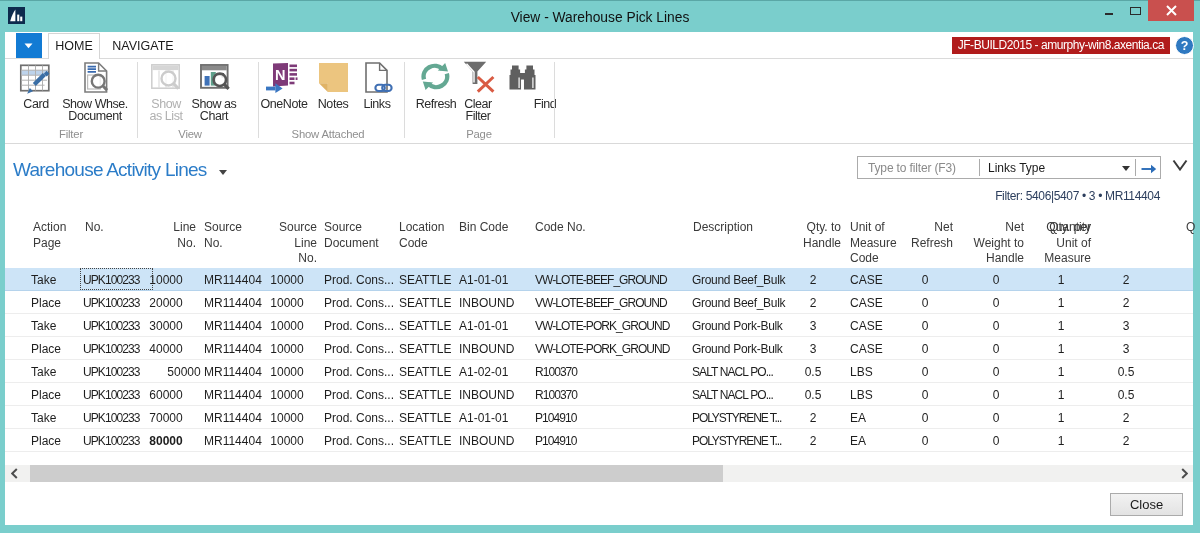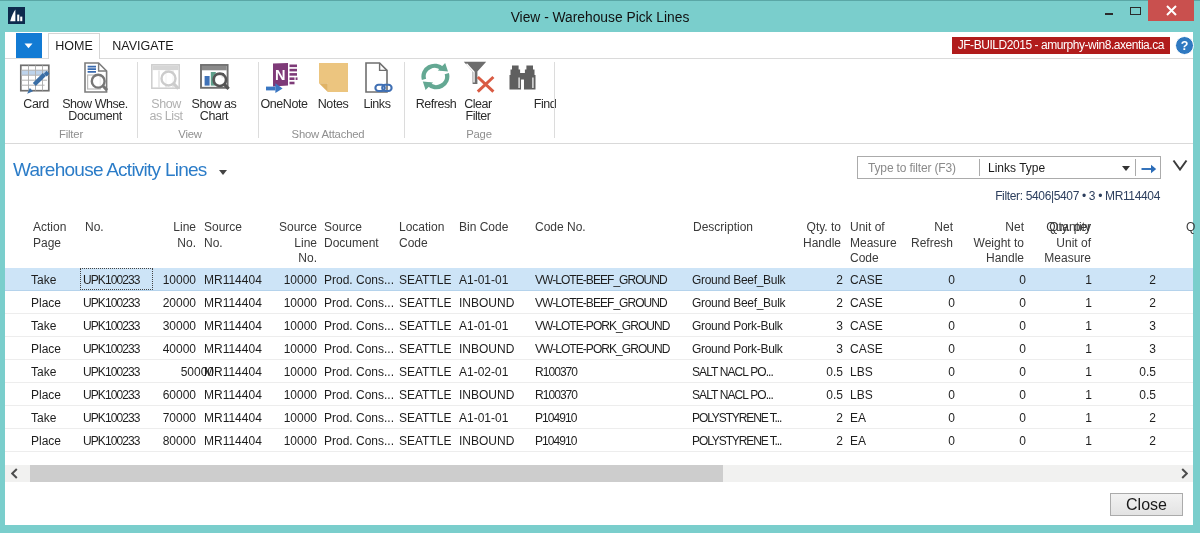--- a/index.html
+++ b/index.html
@@ -34,25 +34,25 @@
 .fdrop { position:absolute; left:264px; top:9px; width:0; height:0; border-left:4px solid transparent; border-right:4px solid transparent; border-top:5px solid #333; }
 .fsep2 { position:absolute; left:277px; top:2px; width:1px; height:17px; background:#ababab; }
 .goarr { position:absolute; left:283px; top:5.5px; }
 .chev { position:absolute; left:1172px; top:159px; }
 .filterline { position:absolute; left:0px; top:189px; width:1160px; text-align:right; font-size:12px; letter-spacing:-0.35px; color:#2c3e5d; }
 .hc { position:absolute; font-size:12px; color:#3a3a3a; white-space:nowrap; }
 .hr { text-align:right; }
 .trow { position:absolute; left:5px; width:1188px; height:23px; border-bottom:1px solid #ededed; background:#fff; }
 .trow.sel { background:#cde4f7; border-bottom:1px solid #b5d3ec; }
 .tc { position:absolute; top:5px; font-size:12px; color:#1e1e1e; white-space:nowrap; }
-.tr { text-align:right; }
+.tr { text-align:center; }
 .focuscell { position:absolute; left:75px; top:0px; width:73px; height:22px; border:1px dotted #444; }
 .scrollbar { position:absolute; left:5px; top:465px; width:1188px; height:17px; background:#f1f1f0; }
 .sthumb { position:absolute; left:25px; top:0px; width:693px; height:17px; background:#cdcdcd; }
-.closebtn2 { position:absolute; left:1110px; top:493px; width:73px; height:23px; background:linear-gradient(#f2f2f2,#e3e3e3); border:1px solid #ababab; text-align:center; font-size:16px; color:#1a1a1a; line-height:21px; }
+.closebtn2 { position:absolute; left:1110px; top:493px; width:73px; height:23px; background:linear-gradient(#f2f2f2,#e3e3e3); border:1px solid #ababab; text-align:center; font-size:13px; color:#1a1a1a; line-height:21px; }
 </style></head>
 <body>
 <div class="topline"></div>
 <div class="ic" style="left:8px;top:7px">
     <svg width="17" height="17" viewBox="0 0 17 17">
 <rect width="17" height="17" fill="#0d2a4d"></rect>
 <path d="M2.2 14.2 C3.6 9.2,5.4 5.2,7.4 2.6 L7.4 14.2 Z" fill="#fff"></path>
 <rect x="9.2" y="7.6" width="2.1" height="6.6" fill="#fff"></rect>
 <rect x="12.2" y="9.6" width="2.1" height="4.6" fill="#fff"></rect>
 </svg>
@@ -390,21 +390,21 @@
     <span class="tc tr" style="left:778px;width:60px;">2</span>
     <span class="tc" style="left:845px;">EA</span>
     <span class="tc tr" style="left:890px;width:60px;">0</span>
     <span class="tc tr" style="left:961px;width:60px;">0</span>
     <span class="tc tr" style="left:1025px;width:62px;">1</span>
     <span class="tc tr" style="left:1091px;width:60px;">2</span>
   </div>
 <div class="trow" style="top:429px">
     <span class="tc" style="left:26px;">Place</span>
     <span class="tc" style="left:78px;letter-spacing:-0.9px;">UPK100233</span>
-    <span class="tc tr" style="left:131px;width:60px;">80000</span>
+    <span class="tc tr" style="left:131px;width:60px;font-weight:bold;">80000</span>
     <span class="tc" style="left:199px;">MR114404</span>
     <span class="tc tr" style="left:252px;width:60px;">10000</span>
     <span class="tc" style="left:319px;">Prod. Cons...</span>
     <span class="tc" style="left:394px;">SEATTLE</span>
     <span class="tc" style="left:454px;">INBOUND</span>
     <span class="tc" style="left:530px;letter-spacing:-0.95px;">P104910</span>
     <span class="tc" style="left:687px;letter-spacing:-1.1px;">POLYSTYRENE T...</span>
     <span class="tc tr" style="left:778px;width:60px;">2</span>
     <span class="tc" style="left:845px;">EA</span>
     <span class="tc tr" style="left:890px;width:60px;">0</span>

